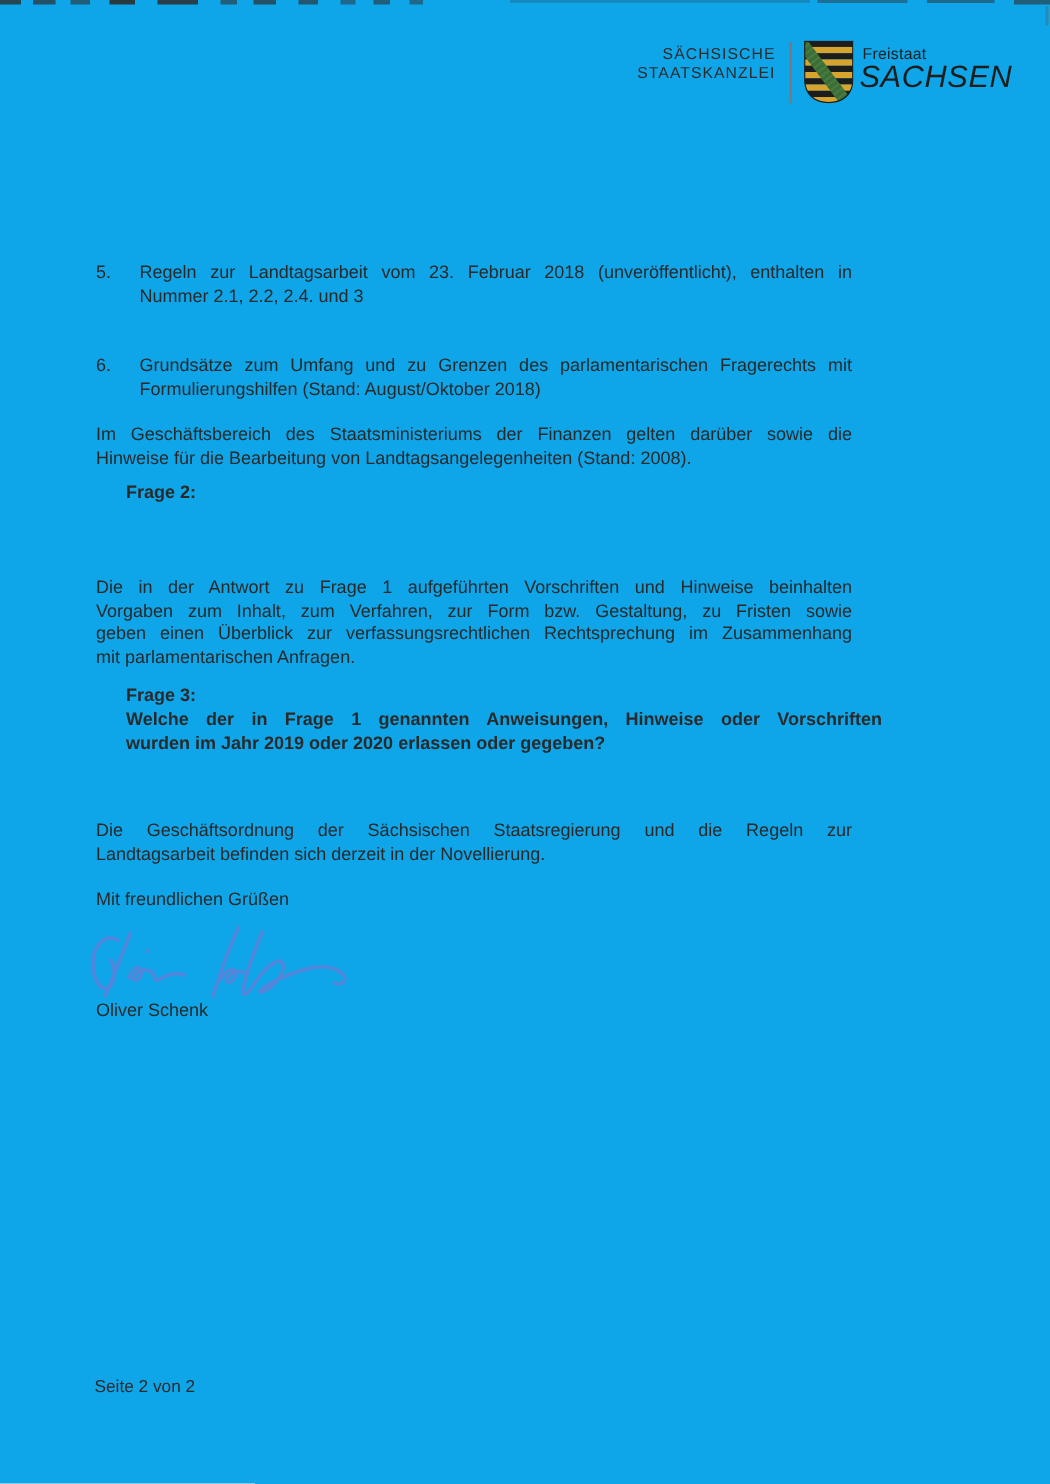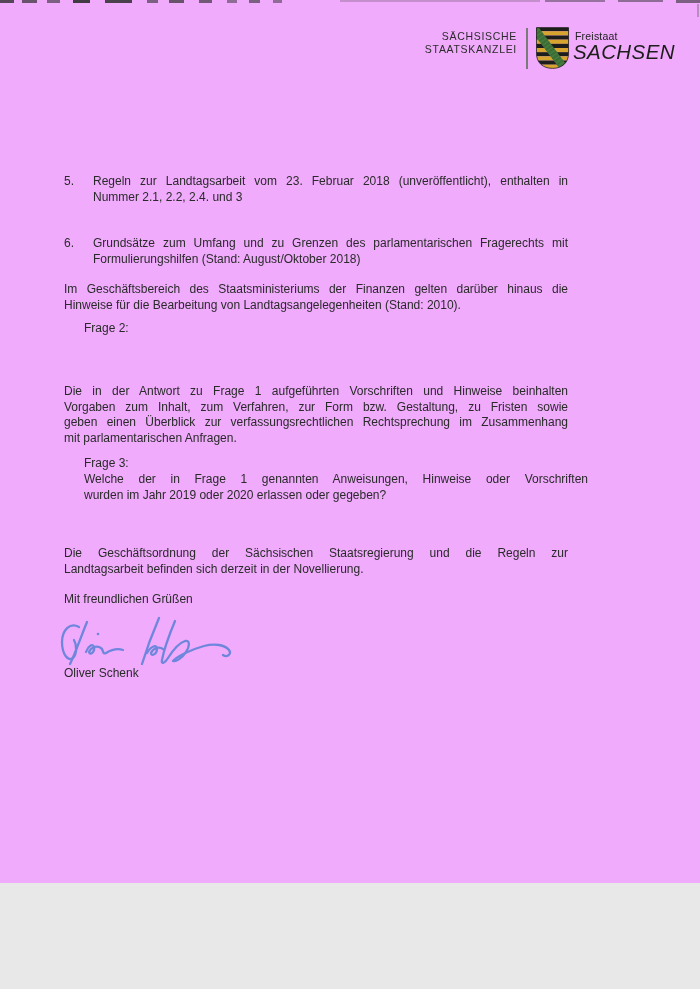--- a/index.html
+++ b/index.html
@@ -1,37 +1,37 @@
 <!DOCTYPE html>
 <html lang="de"><head>
 <meta charset="utf-8">
 <style>
   html,body{margin:0;padding:0;background:#e8e8e8;}
   .page{
-    position:relative;width:700px;height:883px;margin:0 auto;
-    background:#f0abfc;overflow:hidden;
+    position:relative;width:700px;height:989px;margin:0 auto;
+    background:#0ea5e9;overflow:hidden;
     font-family:"Liberation Sans", sans-serif;color:#272727;
   }
   
   .dash{position:absolute;top:0;height:3px;background:#2e2e2e;}
   .edge-mark{position:absolute;width:2px;background:#555;opacity:.35;}
   
   .agency{
     position:absolute;top:30px;right:183px;text-align:right;
     font-size:10.5px;line-height:13px;letter-spacing:.7px;color:#2b2b2b;
   }
   .logo-divider{position:absolute;left:526px;top:28px;width:1.5px;height:41px;background:#7a7a7a;}
   .coat{position:absolute;left:536px;top:27px;}
   .freistaat{position:absolute;left:575px;top:30px;font-size:10.5px;color:#222;letter-spacing:.2px;}
   .sachsen{position:absolute;left:573px;top:40px;font-size:20.5px;color:#1d1d1b;letter-spacing:.4px;font-style:italic;}
   
   .block{position:absolute;left:64px;width:504px;font-size:12px;line-height:15.5px;color:#2a2a2a;}
   .jl{text-align:justify;text-align-last:justify;}
   .ll{text-align:left;}
-  .bold{font-weight:normal;padding-left:20px;}
+  .bold{font-weight:bold;padding-left:20px;}
   .list-item{display:flex;}
   .num{flex:0 0 29px;width:29px;}
   .li-text{flex:1;min-width:0;}
   
   .signature{position:absolute;left:59px;top:613px;}
   
   .footer{position:absolute;left:63px;top:919px;font-size:11.5px;color:#2a2a2a;}
 </style>
 </head>
 <body>
@@ -100,22 +100,22 @@
 
   <div class="block list-item" style="top:236px">
     <div class="num">6.</div>
     <div class="li-text">
       <div class="jl">Grundsätze zum Umfang und zu Grenzen des parlamentarischen Fragerechts mit</div>
       <div class="ll">Formulierungshilfen (Stand: August/Oktober 2018)</div>
     </div>
   </div>
 
   <div class="block" style="top:282px">
-    <div class="jl">Im Geschäftsbereich des Staatsministeriums der Finanzen gelten darüber hinaus die</div>
-    <div class="ll">Hinweise für die Bearbeitung von Landtagsangelegenheiten (Stand: 2010).</div>
+    <div class="jl">Im Geschäftsbereich des Staatsministeriums der Finanzen gelten darüber sowie die</div>
+    <div class="ll">Hinweise für die Bearbeitung von Landtagsangelegenheiten (Stand: 2008).</div>
   </div>
 
   <div class="block bold" style="top:321px">Frage 2:</div>
 
   <div class="block" style="top:384px">
     <div class="jl">Die in der Antwort zu Frage 1 aufgeführten Vorschriften und Hinweise beinhalten</div>
     <div class="jl">Vorgaben zum Inhalt, zum Verfahren, zur Form bzw. Gestaltung, zu Fristen sowie</div>
     <div class="jl">geben einen Überblick zur verfassungsrechtlichen Rechtsprechung im Zusammenhang</div>
     <div class="ll">mit parlamentarischen Anfragen.</div>
   </div>

